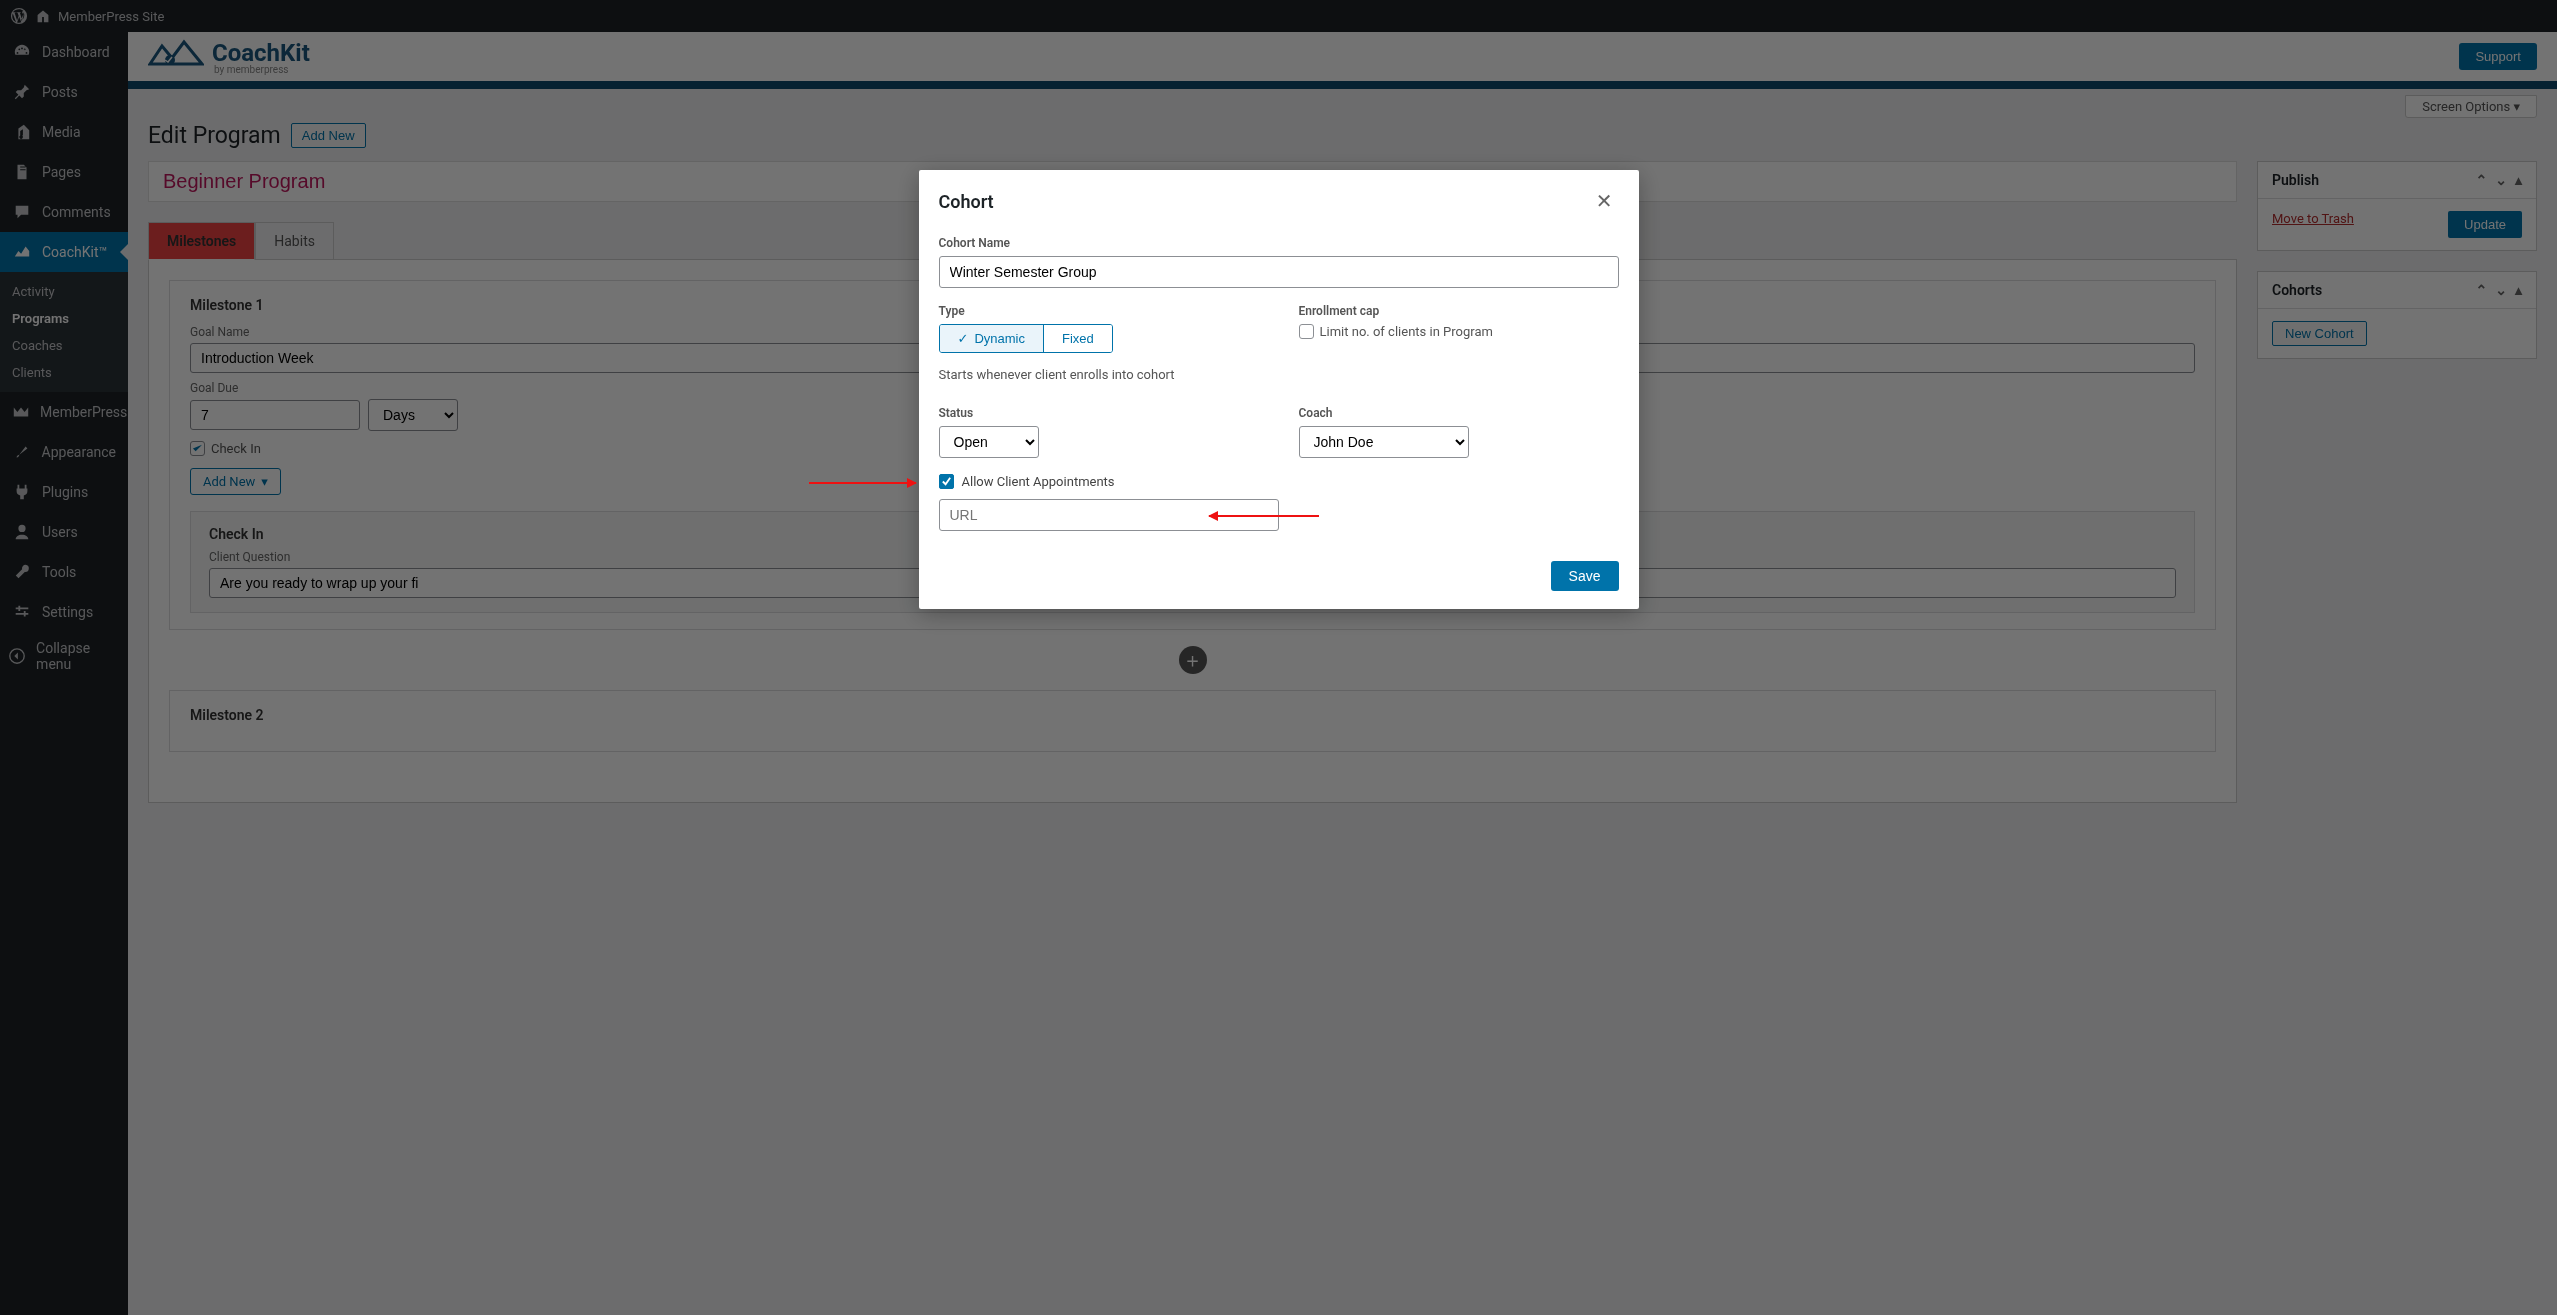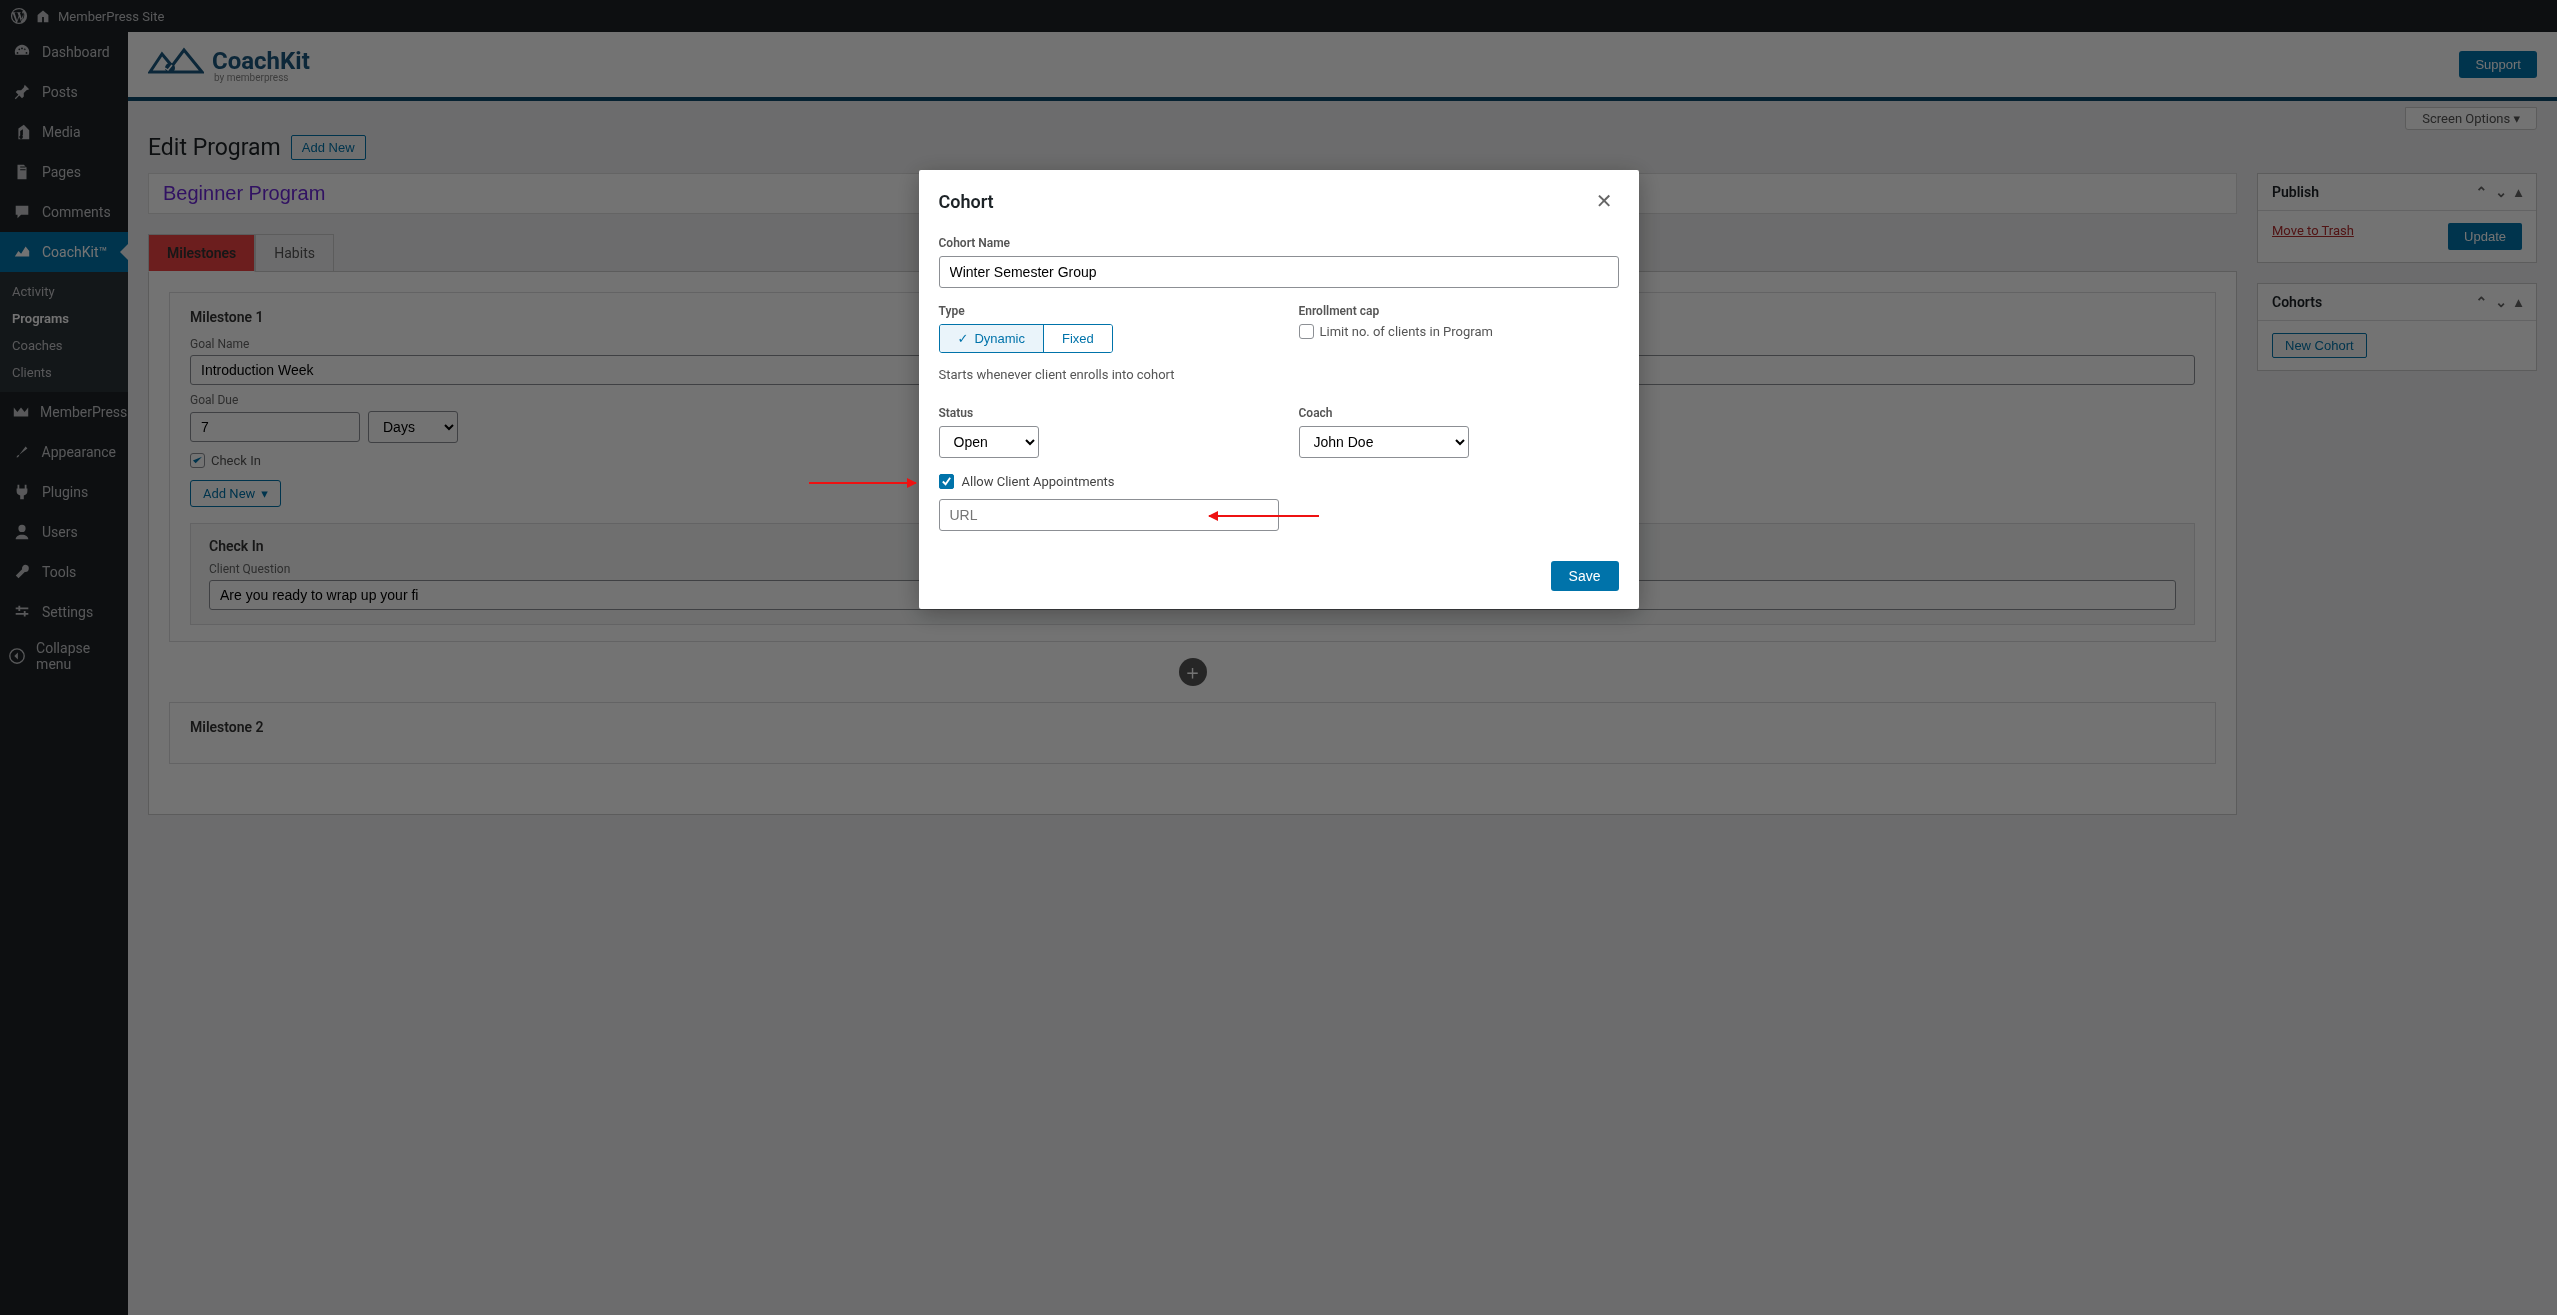--- a/index.html
+++ b/index.html
@@ -9,32 +9,32 @@
 .sidebar{width:128px;background:#1d2327;color:#c3c4c7;display:flex;flex-direction:column;font-size:14px}
 .sidebar .sb-item{display:flex;align-items:center;gap:10px;padding:8px 8px;cursor:pointer;position:relative}
 .sidebar .sb-item.primary{padding:10px 12px}
 .sidebar .sb-item.active{background:#0073aa;color:#fff}
 .sidebar .sb-item.active .arrow-right{position:absolute;right:0;top:50%;transform:translateY(-50%);width:0;height:0;border-top:8px solid transparent;border-bottom:8px solid transparent;border-right:8px solid #f0f0f1}
 .sidebar .sb-icon{width:20px;height:20px;display:flex;align-items:center;justify-content:center;fill:rgba(240,245,250,.6)}
 .sidebar .sb-sub{background:#2c3338;padding:6px 0}
 .sidebar .sb-sub .sub-item{padding:6px 12px;font-size:13px;cursor:pointer;color:#c3c4c7}
 .sidebar .sb-sub .sub-item.current{color:#fff;font-weight:600}
 .content{flex:1;overflow:auto;position:relative}
-.ck-banner{background:#fff;padding:14px 20px;border-bottom:4px solid #0c4a6e;display:flex;align-items:center;justify-content:space-between;margin:0}
+.ck-banner{background:#fff;padding:6px 20px;border-bottom:8px solid #0c4a6e;display:flex;align-items:center;justify-content:space-between;margin:0}
 .ck-logo{font-size:24px;font-weight:700;color:#1b587e}
 .ck-logo small{display:block;font-size:10px;font-weight:400;color:#888;margin-left:66px;margin-top:-4px}
 .support-btn{background:#0073aa;color:#fff;border:none;padding:6px 16px;border-radius:3px;font-size:13px;cursor:pointer}
 .screen-opts{text-align:right;padding:6px 20px 0;font-size:13px;color:#555}
 .screen-opts span{border:1px solid #ccc;background:#fff;padding:3px 16px;border-radius:0 0 3px 3px;cursor:pointer;display:inline-block}
 .page-head{display:flex;align-items:center;gap:10px;padding:4px 20px 12px}
 .page-head h1{font-size:23px;font-weight:400;margin:0;color:#1d2327}
 .page-head .btn{border:1px solid #0073aa;color:#0073aa;background:#f6f7f7;padding:4px 10px;border-radius:2px;font-size:13px;cursor:pointer}
 .editor-row{display:flex;gap:20px;padding:0 20px 40px}
 .editor-main{flex:1}
-.title-input{width:100%;font-size:20px;padding:8px 14px;border:1px solid #ddd;background:#fff;color:#6d28d9}
+.title-input{width:100%;font-size:20px;padding:8px 14px;border:1px solid #ddd;background:#fff;color:#be185d}
 .tabs{display:flex;margin-top:20px}
 .tab{padding:10px 18px;border:1px solid #ccc;background:#f0f0f1;font-size:14px;cursor:pointer;margin-bottom:-1px;color:#555}
 .tab.active{background:#ef4444;border-bottom-color:#fff;font-weight:600;color:#333}
 .tab-panel{border:1px solid #ccc;background:#fff;padding:20px}
 .milestone-card{border:1px solid #dcdcde;background:#fff;padding:16px 20px;margin-bottom:30px}
 .milestone-card h3{margin:0 0 12px;font-size:14px;font-weight:600;color:#333}
 .field-label{font-size:12px;color:#666;margin:8px 0 4px;display:block}
 .fld{width:100%;max-width:100%;padding:6px 10px;border:1px solid #8c8f94;border-radius:3px;font-size:14px;background:#fff}
 .row-inline{display:flex;gap:8px;align-items:center}
 .row-inline .fld{max-width:170px}

